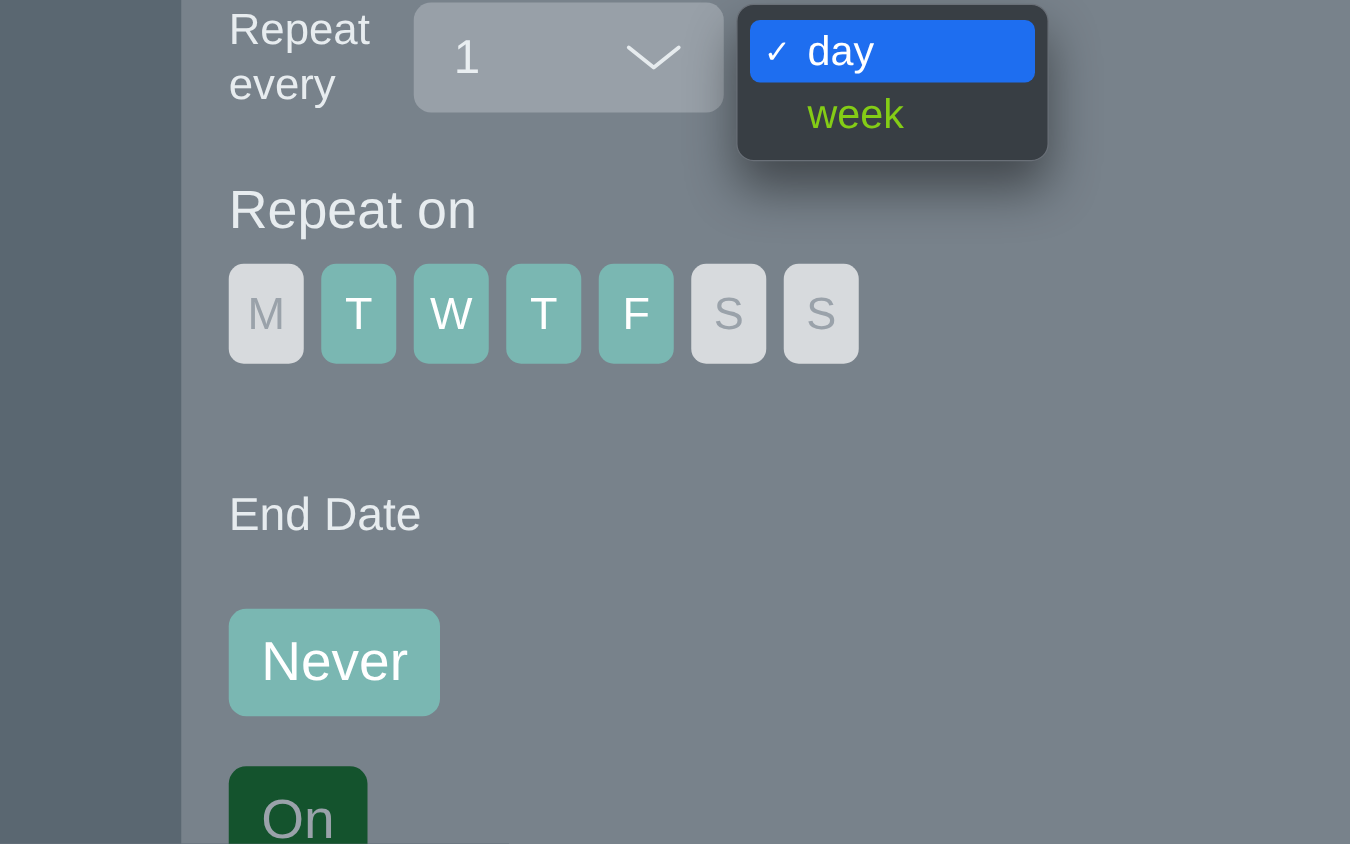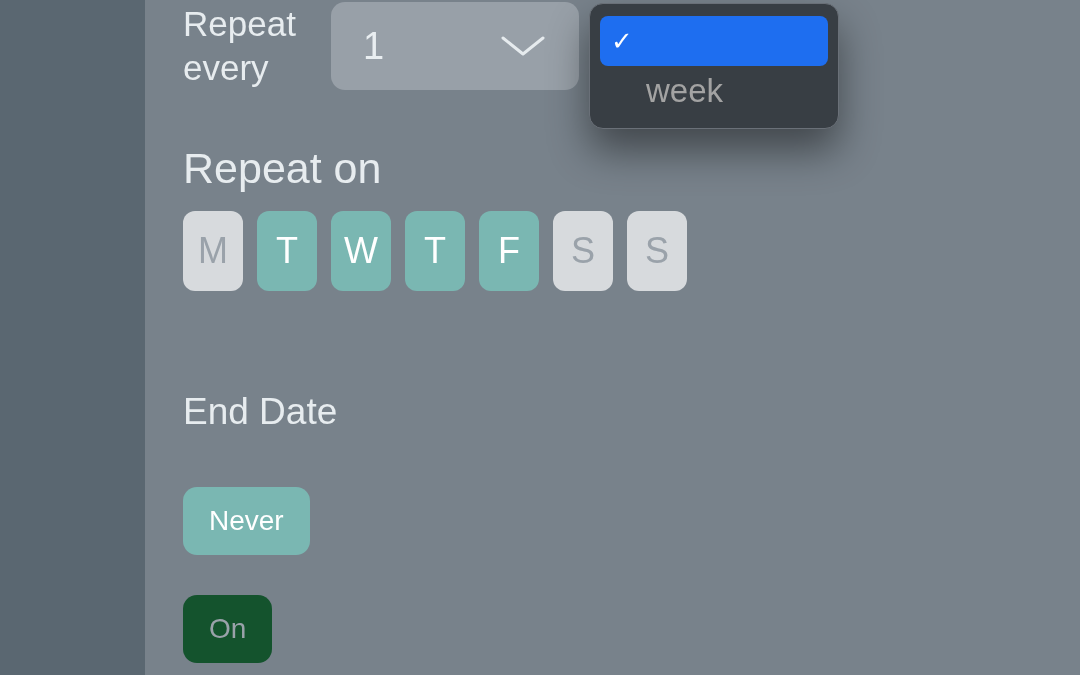--- a/index.html
+++ b/index.html
@@ -89,21 +89,21 @@
     }
     .end-date-label {
       color: #e7ecef;
       font-size: 37px;
       margin-top: 100px;
       margin-bottom: 54px;
     }
     .end-btn {
       border-radius: 14px;
       padding: 18px 26px;
-      font-size: 28px;
+      font-size: 44px;
       color: #ffffff;
       display: inline-block;
       cursor: pointer;
       user-select: none;
       margin-bottom: 40px;
     }
     .btn-selected {
       background: #7ab7b2;
     }
     .btn-unselected {
@@ -125,21 +125,21 @@
       border-radius: 14px;
       padding: 12px 10px;
       box-shadow: 0 22px 40px rgba(0,0,0,0.45);
     }
     .menu-item {
       display: flex;
       align-items: center;
       height: 50px;
       border-radius: 8px;
       padding: 0 10px;
-      color: #a3a3a3;
+      color: #84cc16;
       font-size: 33px;
       cursor: pointer;
       gap: 12px;
     }
     .menu-item.selected {
       background: #1e6ef0;
       color: #ffffff;
     }
     .check-slot {
       width: 24px;
@@ -206,18 +206,19 @@
     <div class="end-btn btn-unselected">
       <span class="end-btn-text">On</span>
     </div>
   </div>
 
 </div>
 
 <div class="dropdown-menu" id="unit-menu">
     <div class="menu-item selected">
       <span class="check-slot">✓</span>
+      <span class="menu-text">day</span>
     </div>
     <div class="menu-item">
       <span class="check-slot"></span>
       <span class="menu-text">week</span>
     </div>
   </div>
 
 </body></html>

